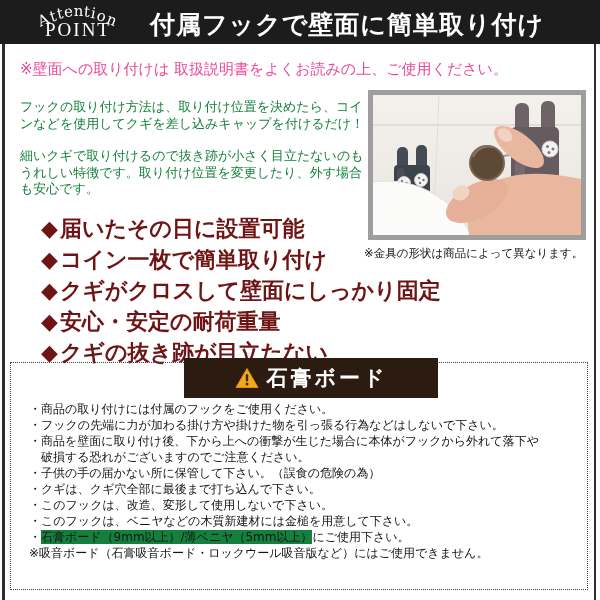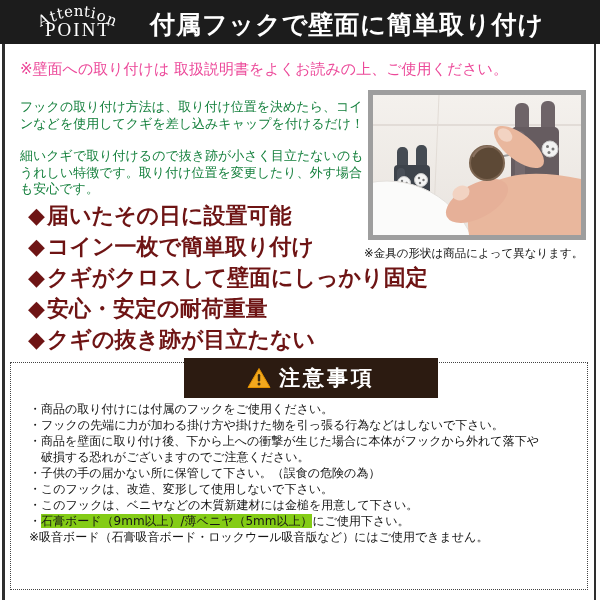--- a/index.html
+++ b/index.html
@@ -21,33 +21,33 @@
   .notice{position:absolute;left:20px;top:60px;color:#ec4899;font-size:15px;white-space:nowrap;}
   
   .para{position:absolute;left:20px;width:352px;color:#15803d;font-size:13px;line-height:16.5px;}
   .p1{top:99px;} .p2{top:148px;}
   
   .photo-frame{position:absolute;left:368px;top:90px;width:218px;height:150px;
        background:#9e9e9e;padding:0;box-sizing:border-box;}
   .photo-frame svg{position:absolute;left:5px;top:5px;}
   .photo-caption{position:absolute;left:364px;top:246px;font-size:11.5px;color:#111;white-space:nowrap;}
   
-  .features{position:absolute;left:28px;top:200px;list-style:none;margin:0;padding:0;}
+  .features{position:absolute;left:28px;top:200px;list-style:none;margin:13px;padding:0;}
   .features li{font-size:22px;font-weight:bold;color:#6e1414;line-height:31px;white-space:nowrap;}
   .features .dia{margin-right:2px;}
   
   .caution-box{position:absolute;left:10px;top:362px;width:578px;height:228px;
        border:1px dotted #444;box-sizing:border-box;}
   .caution-header{position:absolute;left:173px;top:-5px;width:254px;height:40px;background:#2c1b11;
        display:flex;align-items:center;justify-content:center;gap:8px;}
   .caution-header .txt{color:#fff;font-size:21px;font-weight:bold;letter-spacing:3px;}
   .caution-list{position:absolute;left:18px;top:38px;width:520px;list-style:none;margin:0;padding:0;}
   .caution-list li{font-size:12px;line-height:16px;color:#151515;
        padding-left:12px;text-indent:-12px;}
-  .hl{background:#84cc16;margin-top:20px;}
+  .hl{background:#15803d;margin-top:20px;}
 </style>
 </head>
 <body>
 
 <div class="page">
 
   <div class="header">
     <div class="badge">
       <div class="arc"><span style="transform: translateY(9px) rotate(-22deg);">A</span><span style="transform: translateY(5.1px) rotate(-16.5deg);">t</span><span style="transform: translateY(2.3px) rotate(-11deg);">t</span><span style="transform: translateY(0.6px) rotate(-5.5deg);">e</span><span style="transform: translateY(0px) rotate(0deg);">n</span><span style="transform: translateY(0.6px) rotate(5.5deg);">t</span><span style="transform: translateY(2.3px) rotate(11deg);">i</span><span style="transform: translateY(5.1px) rotate(16.5deg);">o</span><span style="transform: translateY(9px) rotate(22deg);">n</span></div>
       <div class="point">POINT</div>
@@ -129,27 +129,28 @@
     <li><span class="dia">◆</span><span>クギの抜き跡が目立たない</span></li>
   </ul>
 
   <div class="caution-box">
     <div class="caution-header">
       <svg width="24" height="22" viewBox="0 0 24 22">
         <path d="M12,1.5 L23,20.5 L1,20.5 Z" fill="#f2a81d" stroke="#e08f00" stroke-width="1" stroke-linejoin="round"></path>
         <rect x="10.8" y="7" width="2.4" height="7.5" rx="1.2" fill="#3a2a10"></rect>
         <circle cx="12" cy="17" r="1.5" fill="#3a2a10"></circle>
       </svg>
-      <span class="txt">注意事項</span>
+      <span class="txt">石膏ボード</span>
     </div>
     <ul class="caution-list">
       <li>・商品の取り付けには付属のフックをご使用ください。</li>
       <li>・フックの先端に力が加わる掛け方や掛けた物を引っ張る行為などはしないで下さい。</li>
       <li>・商品を壁面に取り付け後、下から上への衝撃が生じた場合に本体がフックから外れて落下や破損する恐れがございますのでご注意ください。</li>
       <li>・子供の手の届かない所に保管して下さい。（誤食の危険の為）</li>
+      <li>・クギは、クギ穴全部に最後まで打ち込んで下さい。</li>
       <li>・このフックは、改造、変形して使用しないで下さい。</li>
       <li>・このフックは、ベニヤなどの木質新建材には金槌を用意して下さい。</li>
       <li><span>・</span><span class="hl">石膏ボード（9mm以上）/薄ベニヤ（5mm以上）</span><span>にご使用下さい。</span></li>
       <li>※吸音ボード（石膏吸音ボード・ロックウール吸音版など）にはご使用できません。</li>
     </ul>
   </div>
 
 </div>
 
 </body></html>

